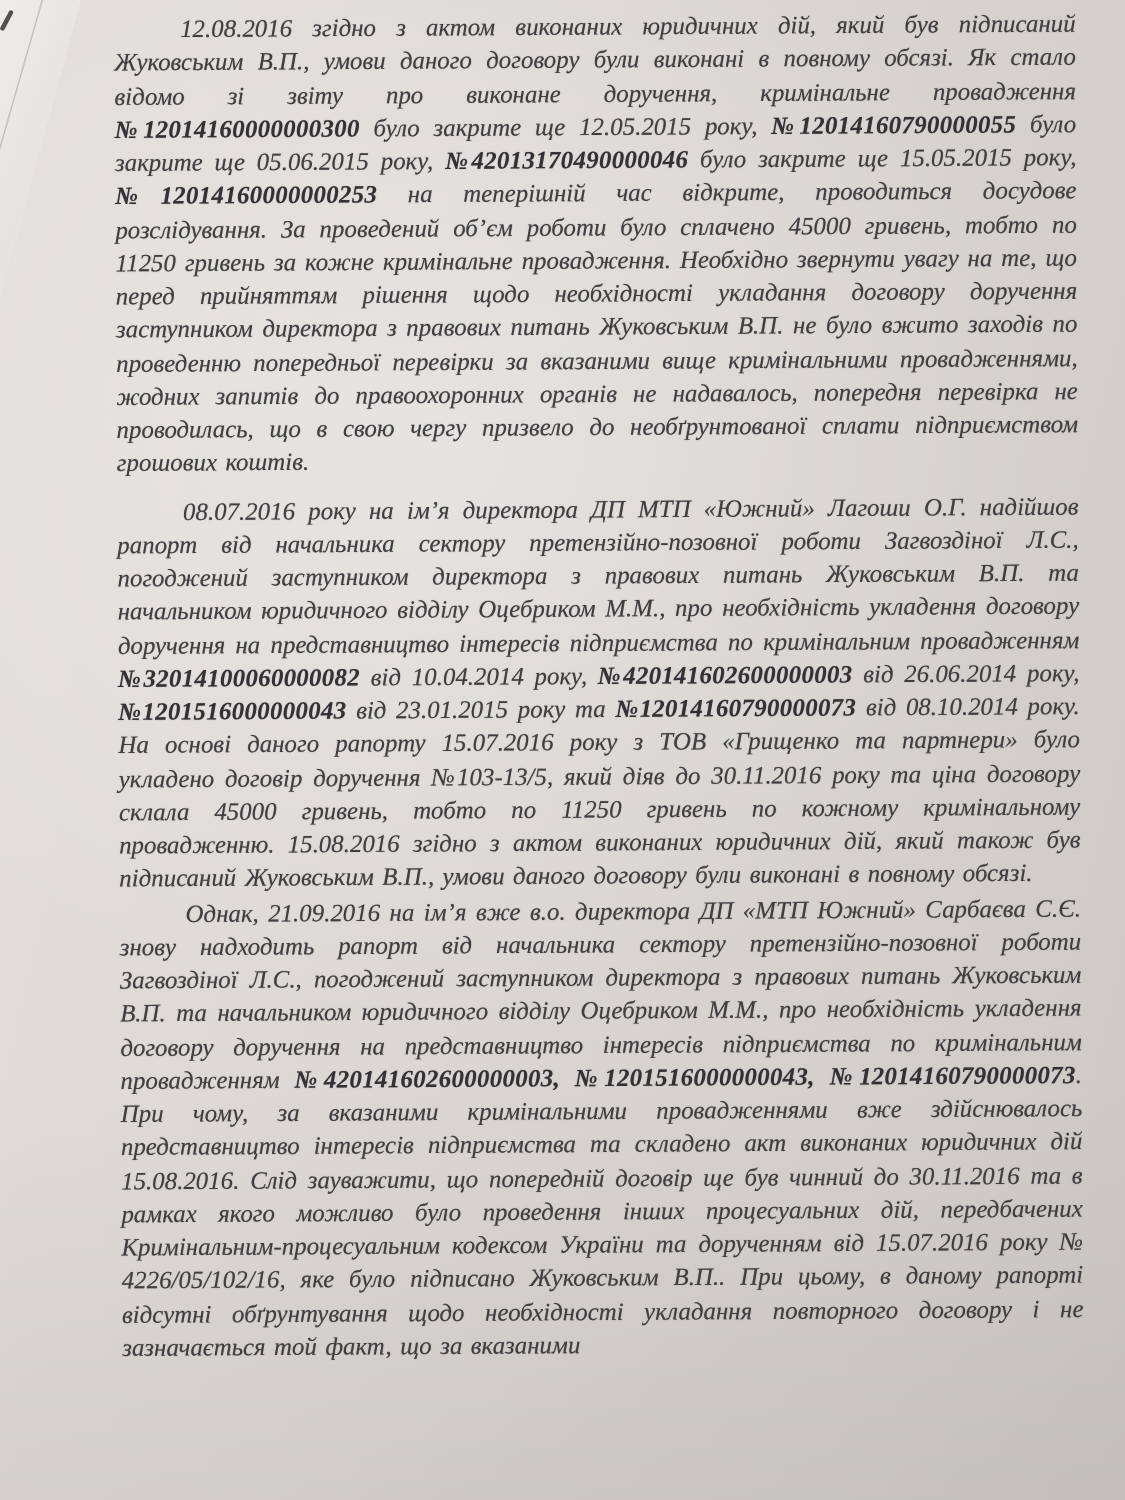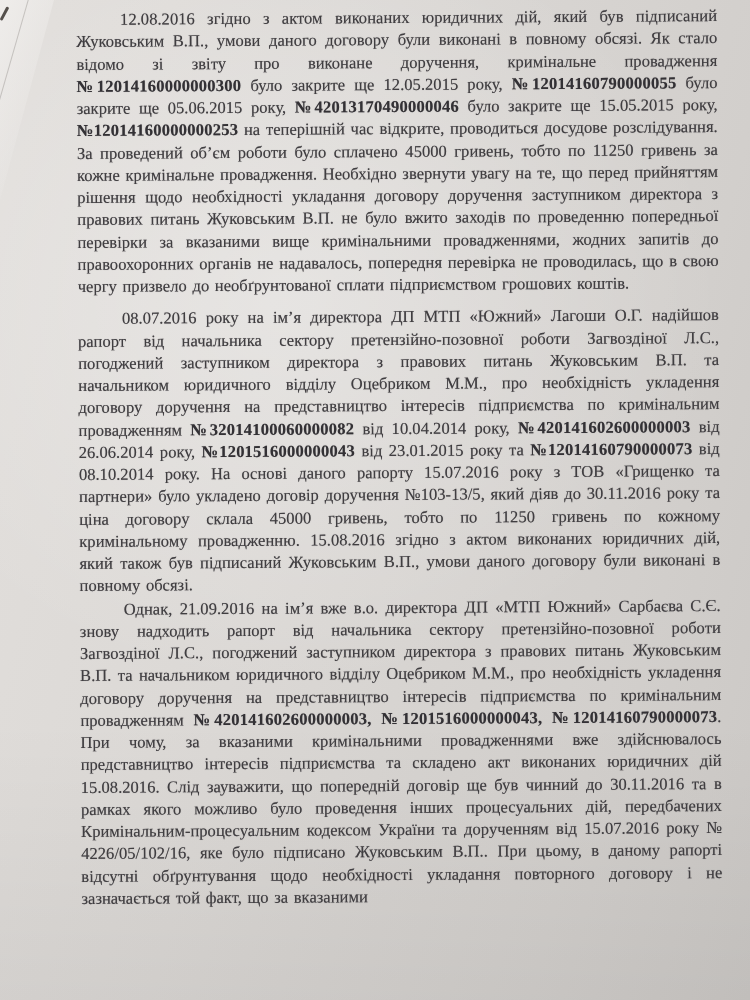--- a/index.html
+++ b/index.html
@@ -6,20 +6,21 @@
   body{
     width:750px;height:1000px;overflow:hidden;
     font-family:"Liberation Serif", serif;
   }
   .photo{
     position:relative;width:750px;height:1000px;
     background:
       radial-gradient(ellipse 90% 60% at 38% 30%, rgba(255,255,255,0.30), rgba(255,255,255,0) 65%),
       linear-gradient(180deg, rgba(0,0,0,0) 72%, rgba(0,0,0,0.05) 100%),
       linear-gradient(104deg, #e2dfdc 0%, #dbd8d5 40%, #d2cfcc 78%, #cbc8c5 100%);
+    font-style: italic;
   }
   
   .corner-wedge{
     position:absolute;top:0;left:0;width:54px;height:200px;
     background:linear-gradient(115deg, #efedeb 0%, rgba(239,237,235,0) 75%);
     clip-path:polygon(0 0, 100% 0, 0 100%);
   }
   .corner-edge-line{
     position:absolute;top:-8px;left:30px;width:1px;height:210px;
     background:rgba(150,146,142,0.45);

